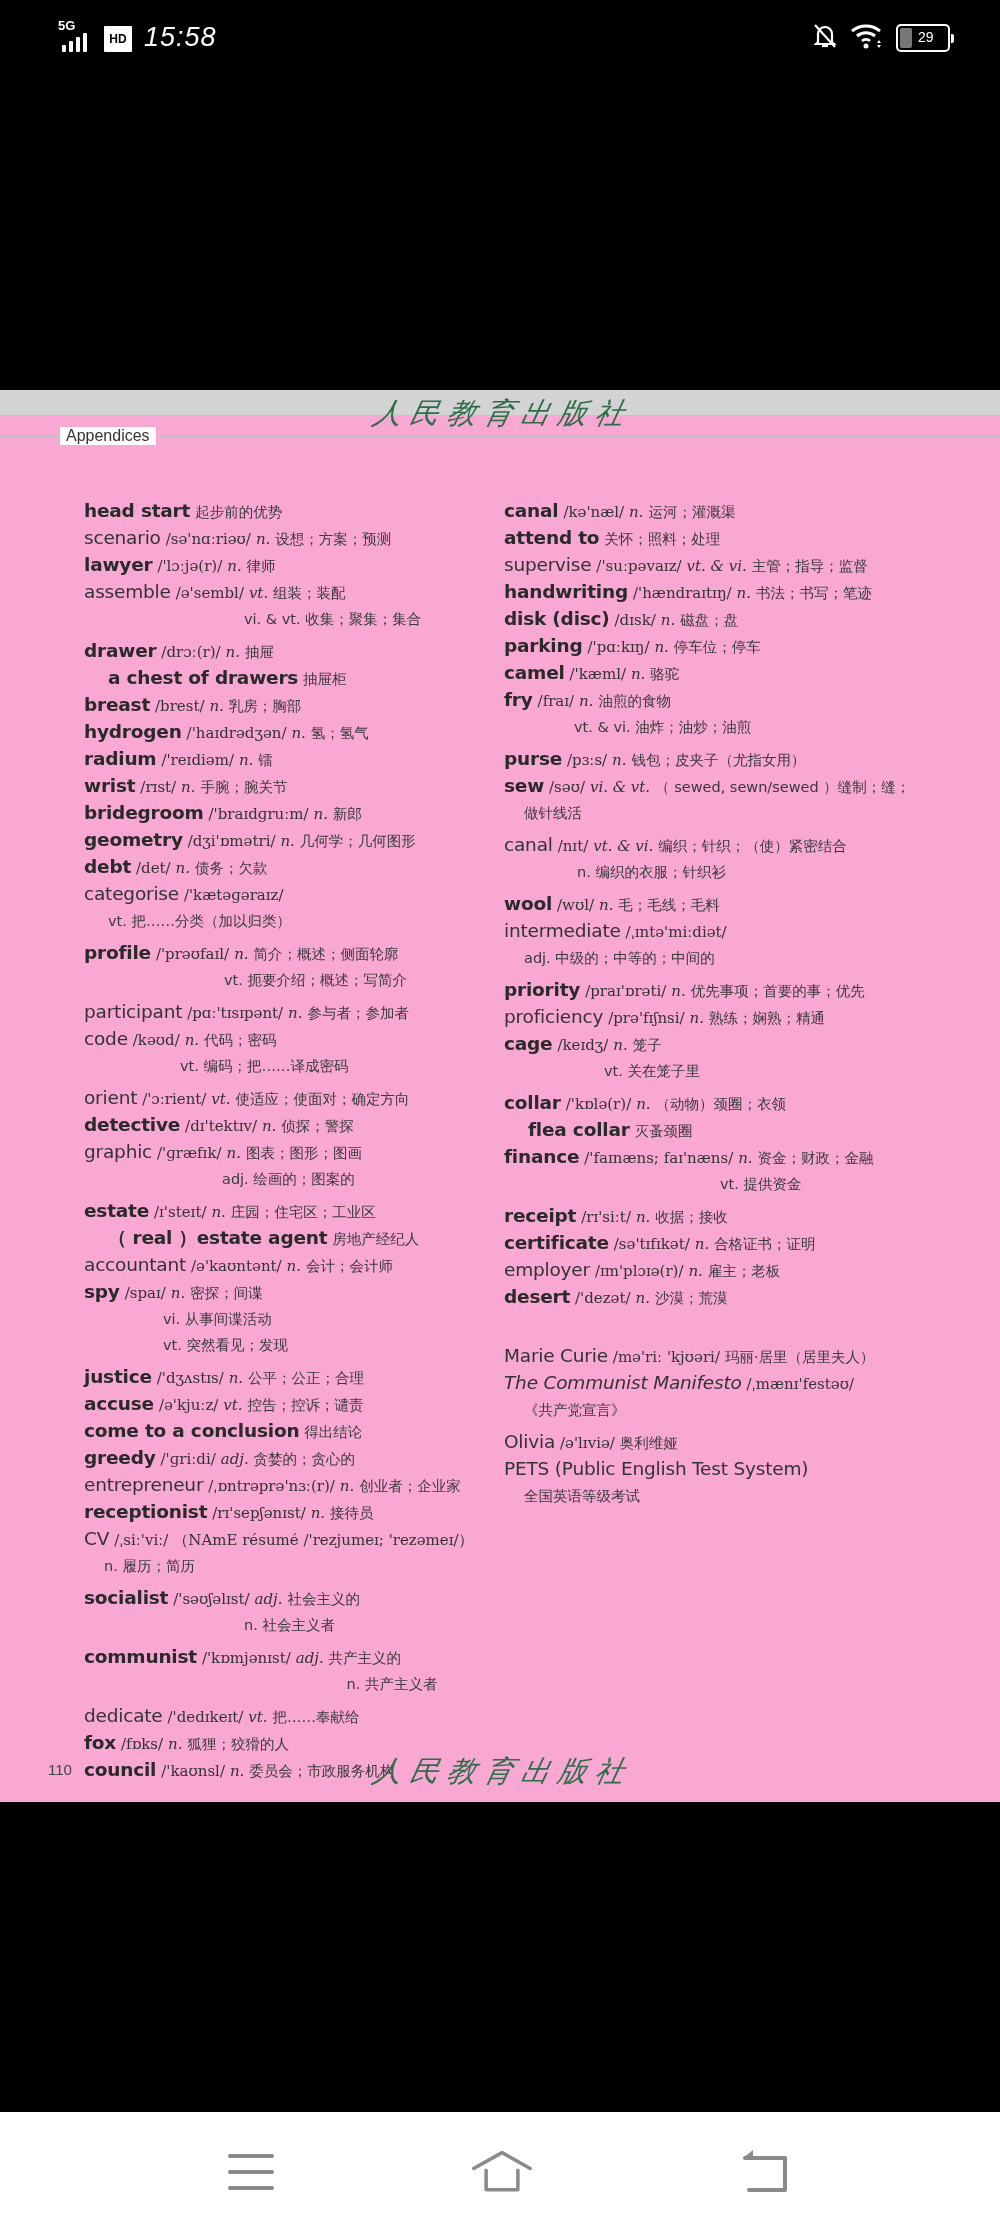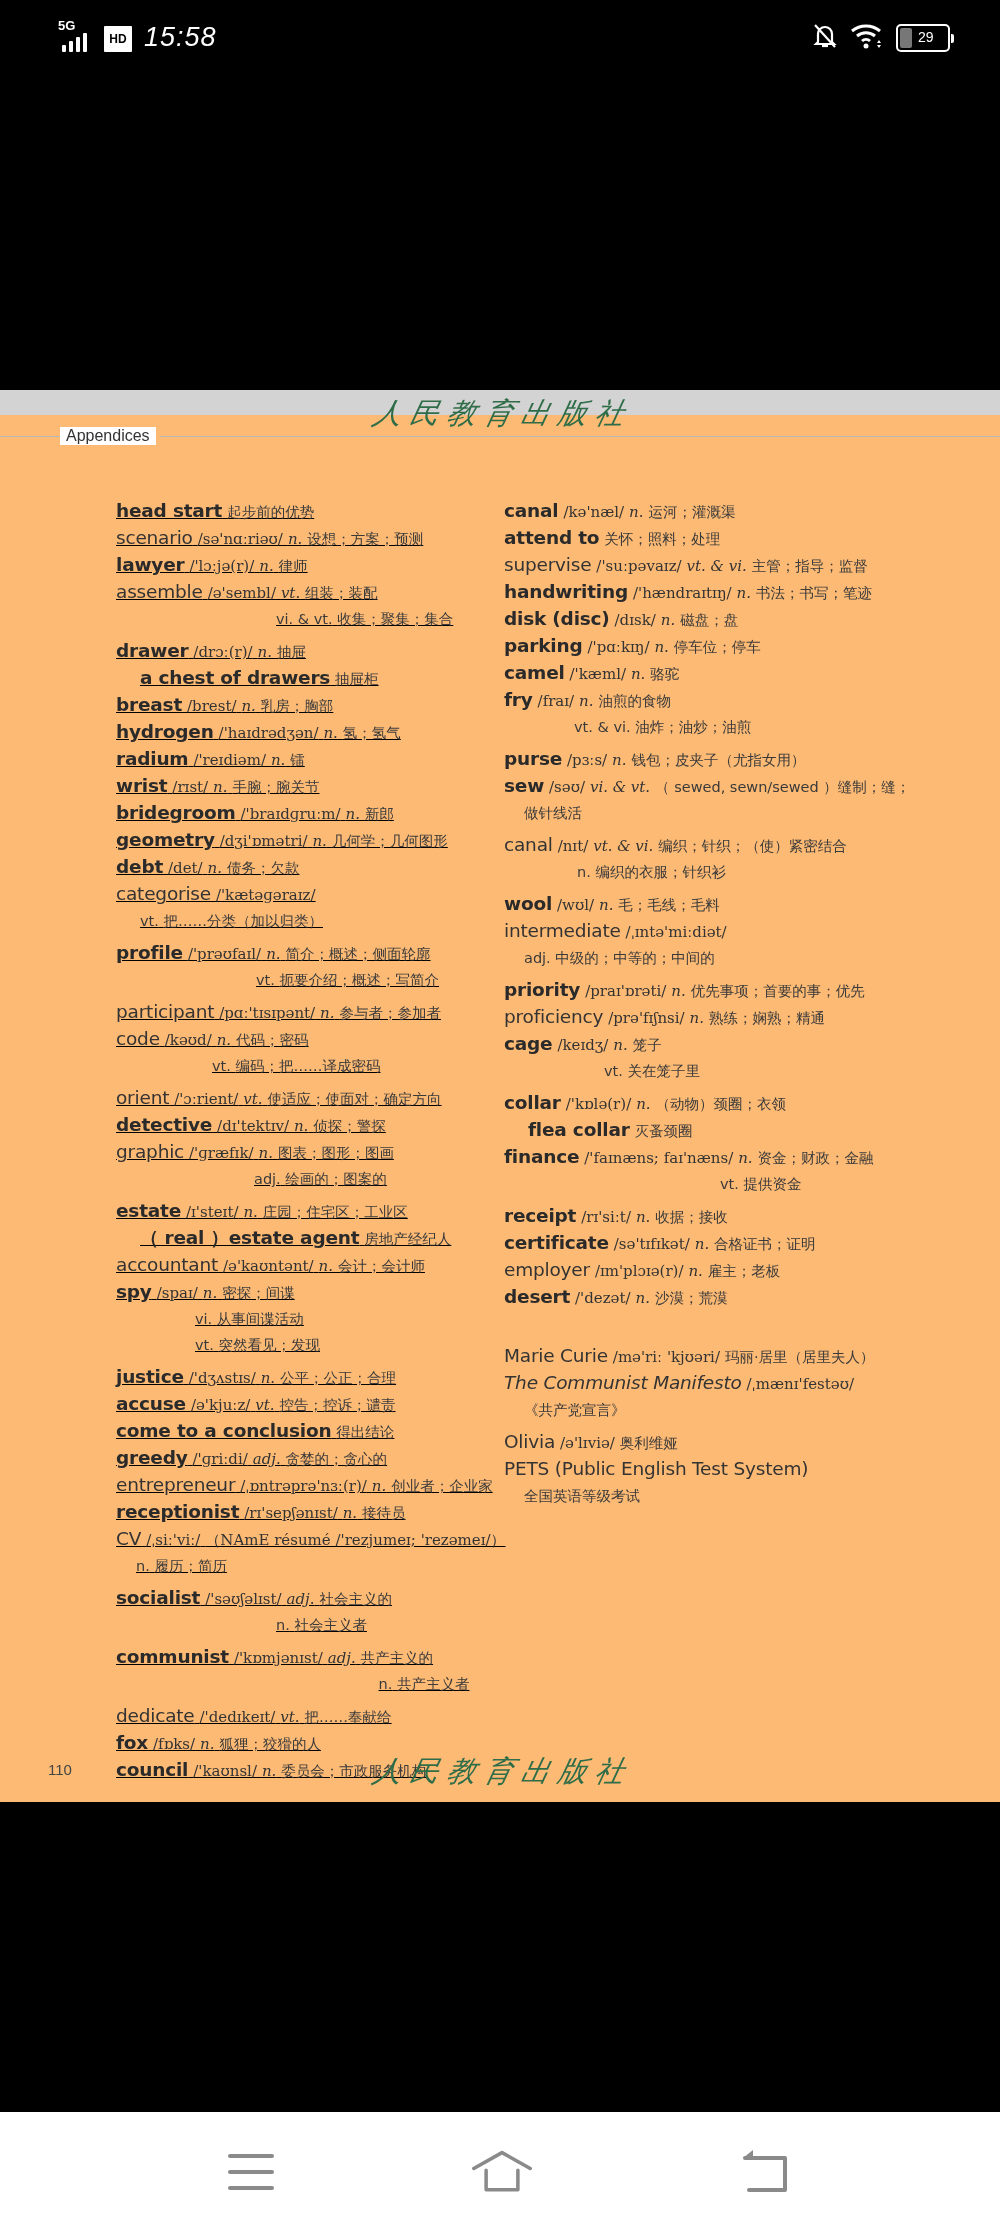--- a/index.html
+++ b/index.html
@@ -15,32 +15,32 @@
   .sb-net .bars i { display: block; width: 4px; background: #fff; border-radius: 1px; }
   .sb-hd { width: 28px; height: 26px; background: #fff; color: #000; border-radius: 1px; font-size: 12px; font-weight: bold; display: flex; align-items: center; justify-content: center; font-family: "Liberation Sans", sans-serif; }
   .sb-time { font-size: 27px; font-family: "Liberation Sans", sans-serif; letter-spacing: 1px; margin-left: 6px; line-height: 30px; font-style: italic; }
   .sb-right { position: absolute; right: 50px; top: 22px; display: flex; align-items: center; gap: 12px; }
   .sb-battery { width: 54px; height: 28px; border: 2px solid #fff; border-radius: 5px; position: relative; display: flex; align-items: center; }
   .sb-battery::after { content: ""; position: absolute; right: -6px; top: 8px; width: 3px; height: 9px; background: #fff; border-radius: 0 2px 2px 0; }
   .sb-battery .lvl { position: absolute; left: 2px; top: 2px; bottom: 2px; width: 12px; background: #777; border-radius: 2px; }
   .sb-battery .num { position: absolute; left: 20px; top: 3px; font-size: 14px; font-family: "Liberation Sans", sans-serif; color: #fff; }
 
   
-  .page { position: absolute; left: 0; top: 390px; width: 1000px; height: 1412px; background: #fdba74; }
+  .page { position: absolute; left: 0; top: 390px; width: 1000px; height: 1412px; background: #f9a8d4; }
   .top-band { position: absolute; left: 0; top: 0; width: 1000px; height: 25px; background: #d3d3d3; }
   .header-rule { position: absolute; top: 46px; height: 1px; background: #b8b8b8; }
   .running-head { position: absolute; left: 60px; top: 37px; font-size: 16px; color: #333; font-family: "Liberation Sans", sans-serif; background: #fff; padding: 0 6px; }
   .logo { position: absolute; left: 363px; width: 280px; height: 40px; color: #2f6d48; font-family: "DejaVu Serif", serif; font-style: italic; font-size: 29px; letter-spacing: 8px; display: flex; align-items: center; justify-content: center; transform: skewX(-12deg); }
   .logo-top { top: 4px; }
   .logo-bottom { top: 1362px; }
   .page-number { position: absolute; left: 48px; top: 1352px; font-size: 15px; color: #444; font-family: "Liberation Sans", sans-serif; margin-top: 19px; }
 
   
   .col { position: absolute; top: 108px; width: 420px; }
-  .col-left { left: 116px; text-decoration: underline; }
+  .col-left { left: 84px; }
   .col-right { left: 504px; width: 440px; }
   .entry { font-size: 15.5px; color: #333; line-height: 26px; white-space: nowrap; }
   .entry .hw { font-family: "DejaVu Sans", sans-serif; font-size: 18.5px; color: #222; letter-spacing: -0.2px; }
   .entry .hw.b { font-weight: bold; color: #2a2a2a; }
   .entry .hw.r { font-weight: normal; color: #333; }
   .entry .hw.i { font-style: italic; font-weight: normal; color: #333; }
   .entry .ph { font-family: "DejaVu Serif", serif; font-size: 15px; color: #333; }
   .entry .pos { font-family: "DejaVu Serif", serif; font-style: italic; font-size: 15px; color: #333; }
   .entry .zh { font-size: 14.5px; color: #3a3a3a; }
   .entry.sub { padding-left: 24px; }

